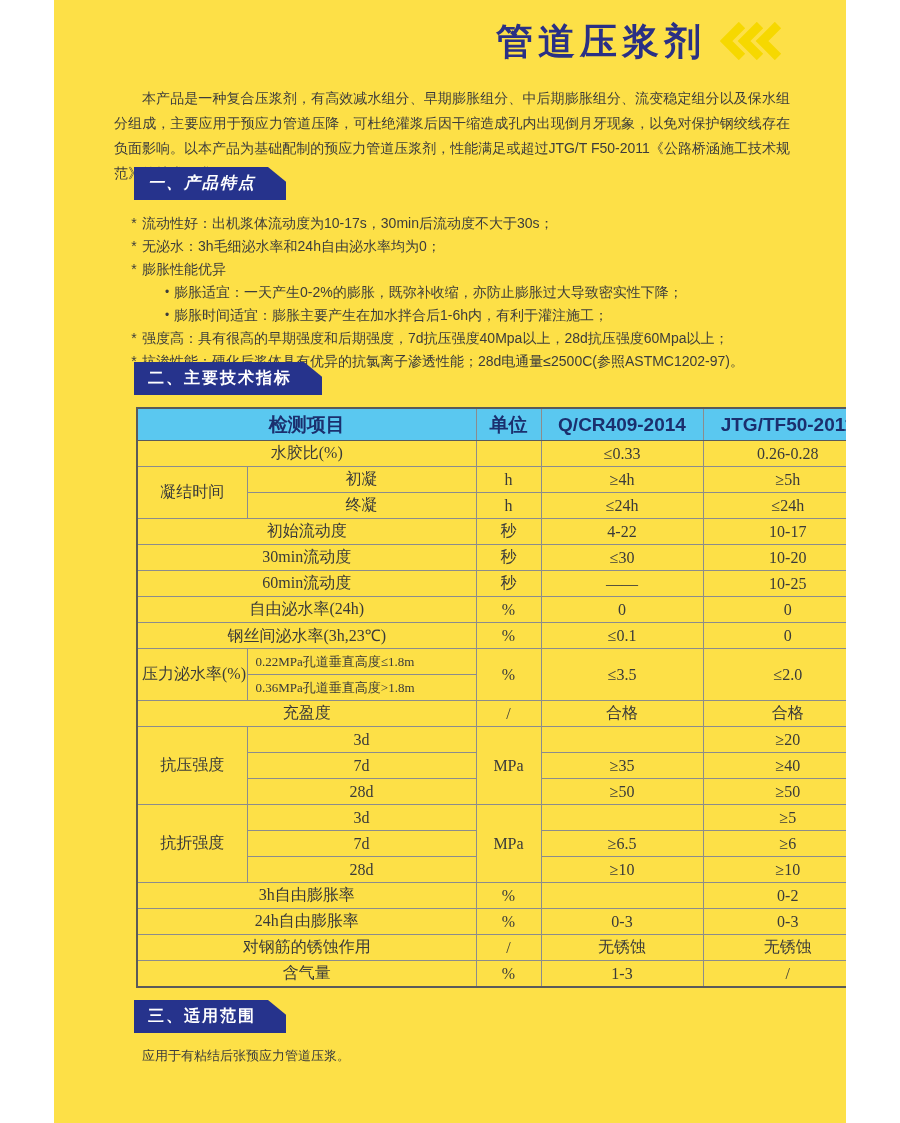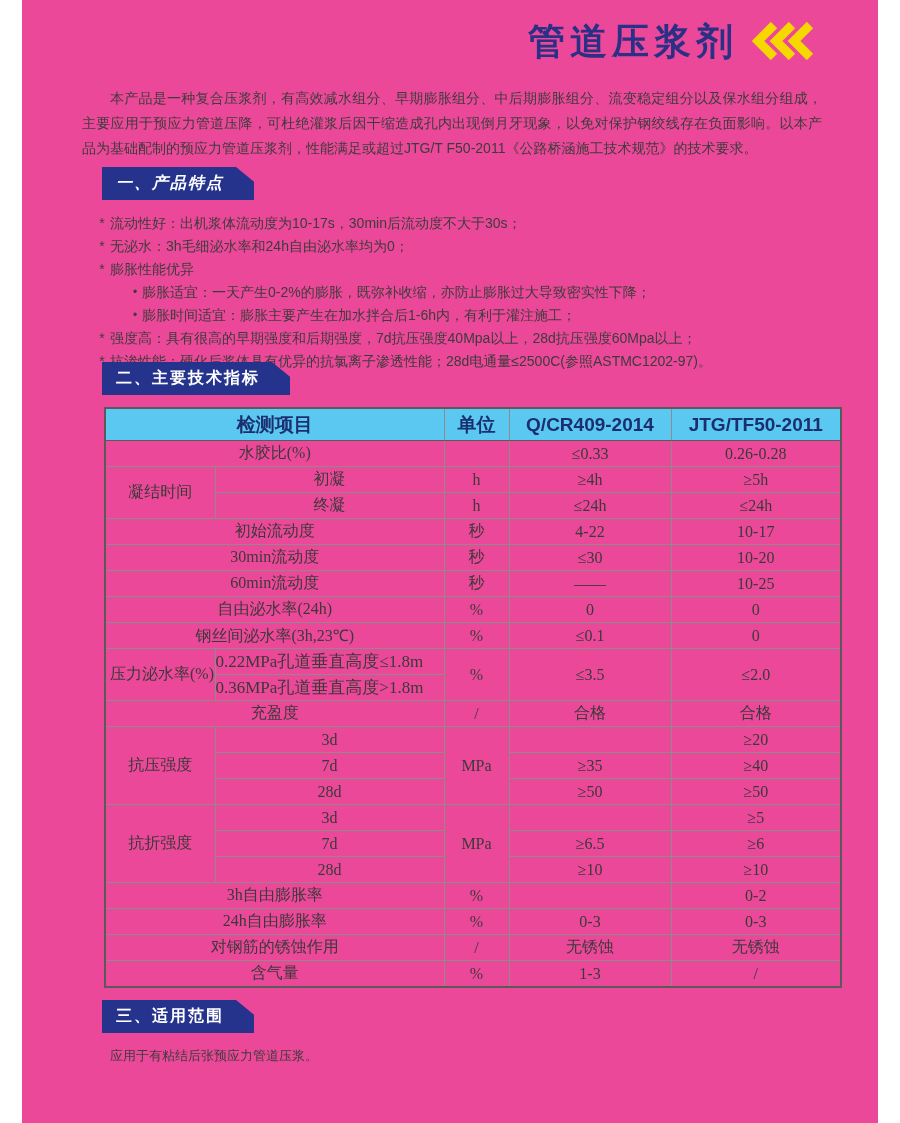--- a/index.html
+++ b/index.html
@@ -1,18 +1,18 @@
 <!DOCTYPE html>
 <html><head>
 <meta charset="utf-8">
 <style>
   html,body{margin:0;padding:0;background:#ffffff;}
   .page{
-    position:relative;width:856px;height:1123px;margin:0 auto;
-    background:#ec4899;overflow:hidden;
+    position:relative;width:792px;height:1123px;margin:0 auto;
+    background:#fde047;overflow:hidden;
     font-family:"Liberation Sans",sans-serif;color:#3d3d3d;
   }
   
   .title-row{
     position:absolute;top:22px;right:62px;
     display:flex;align-items:center;gap:14px;
   }
   .doc-title{
     font-size:37px;font-weight:bold;color:#2a3085;
     letter-spacing:5px;line-height:1;
@@ -52,21 +52,21 @@
     padding:0 4px;overflow:hidden;white-space:nowrap;
   }
   .tech-table{border:2px solid #5a5a5a;}
   .tech-table thead th{
     background:#5ac8f0;color:#1b2f6e;font-weight:bold;
     font-family:"Liberation Sans",sans-serif;font-size:19px;
     height:31px;border-bottom:1px solid #5a5a5a;
   }
   .tech-table td{height:25px;font-size:16px;}
   .tech-table td.sub{
-    text-align:left;font-size:17px;padding-left:0;letter-spacing:0;
+    text-align:left;font-size:13px;padding-left:8px;letter-spacing:0;
   }
   
   .scope-text{
     position:absolute;top:1047px;left:88px;
     font-size:13px;color:#3c3c3c;text-align:right;
   }
 </style>
 </head>
 <body>
 

